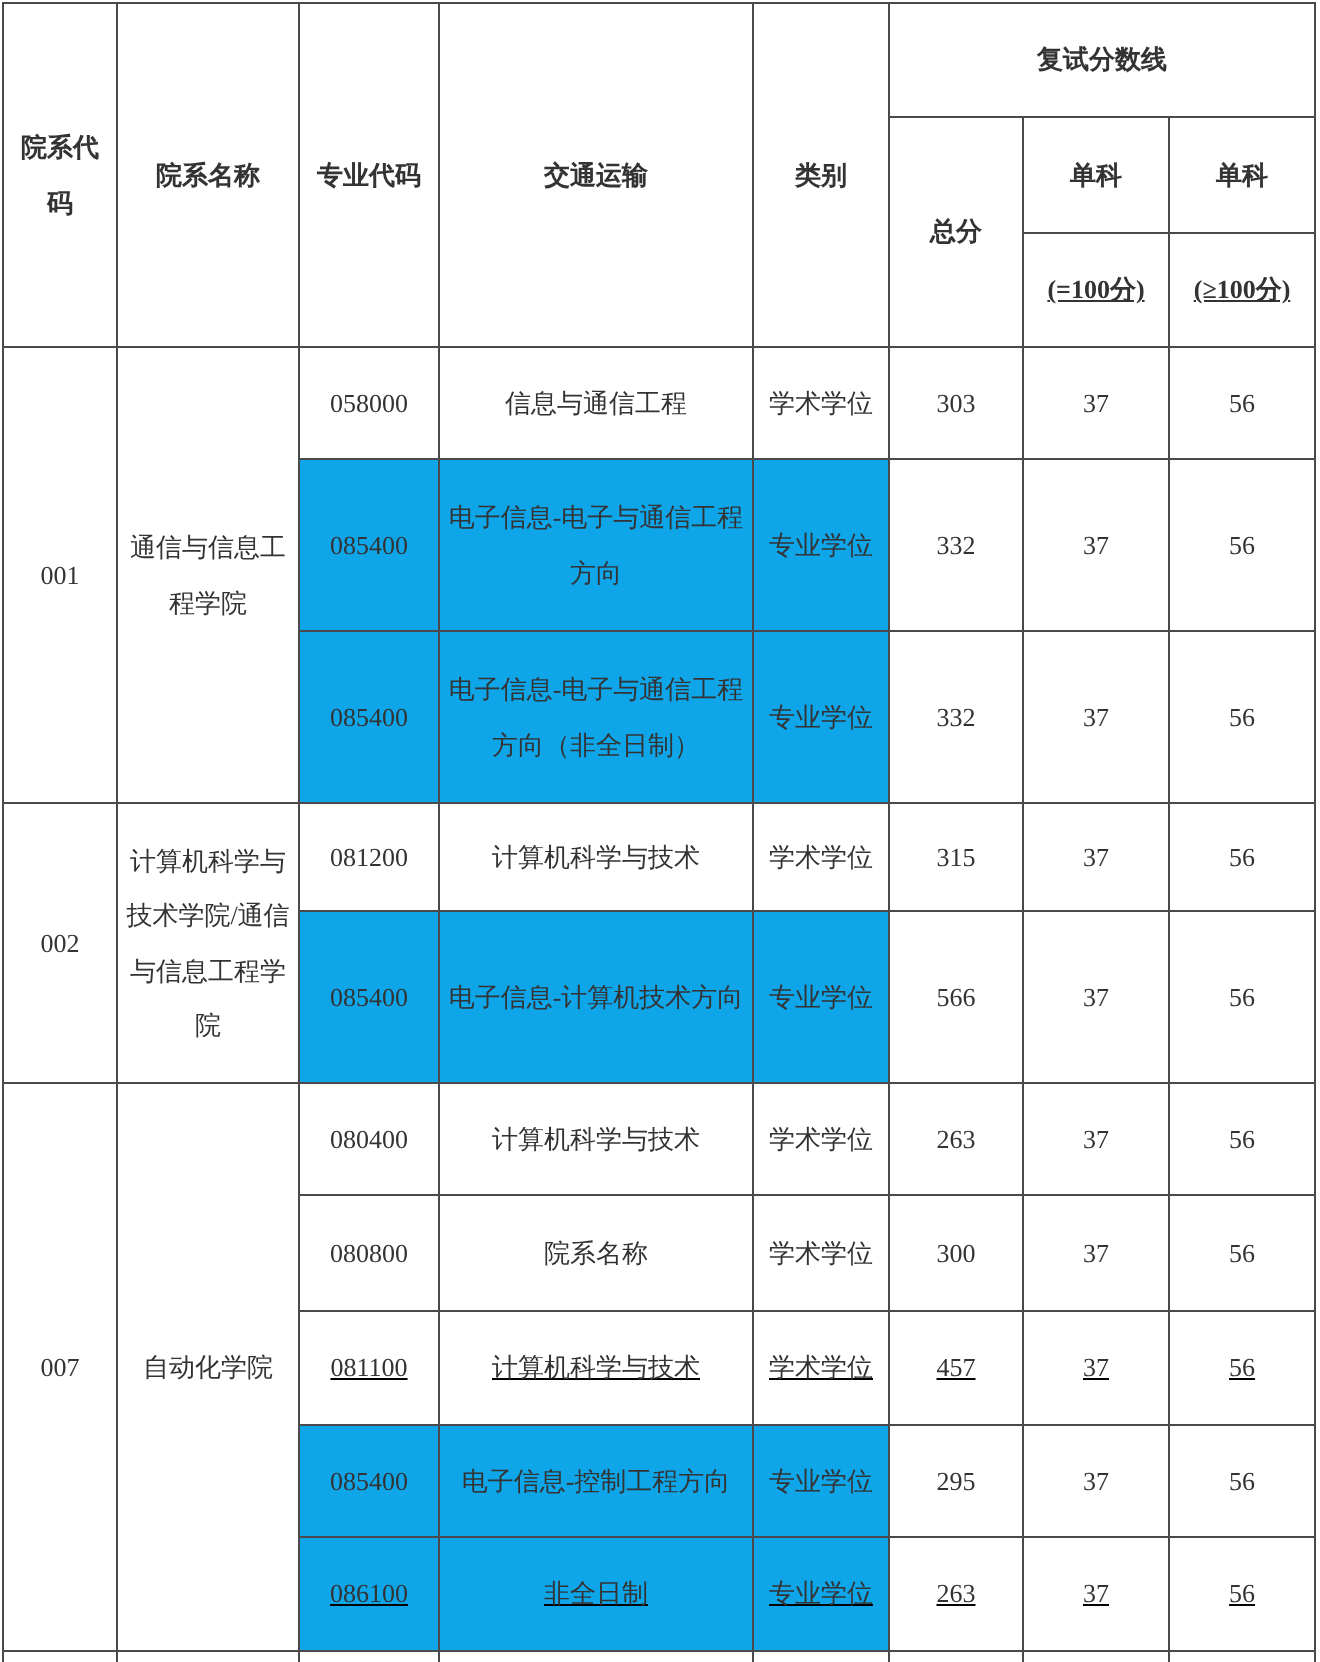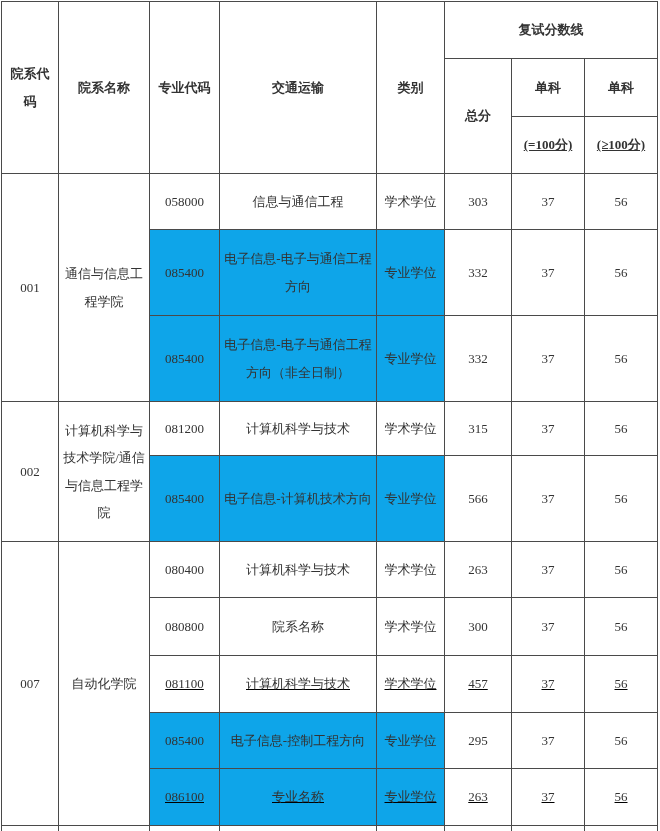--- a/index.html
+++ b/index.html
@@ -138,21 +138,21 @@
     <tr class="r-56">
       <td class="hl">085400</td>
       <td class="hl c-majorname">电子信息-控制工程方向</td>
       <td class="hl">专业学位</td>
       <td>295</td>
       <td>37</td>
       <td>56</td>
     </tr>
     <tr class="r-57">
       <td class="hl">086100</td>
-      <td class="hl c-majorname">专业名称</td>
+      <td class="hl c-majorname">非全日制</td>
       <td class="hl">专业学位</td>
       <td>263</td>
       <td>37</td>
       <td>56</td>
     </tr>
 
     <tr class="r-sliver">
       <td></td>
       <td></td>
       <td></td>

